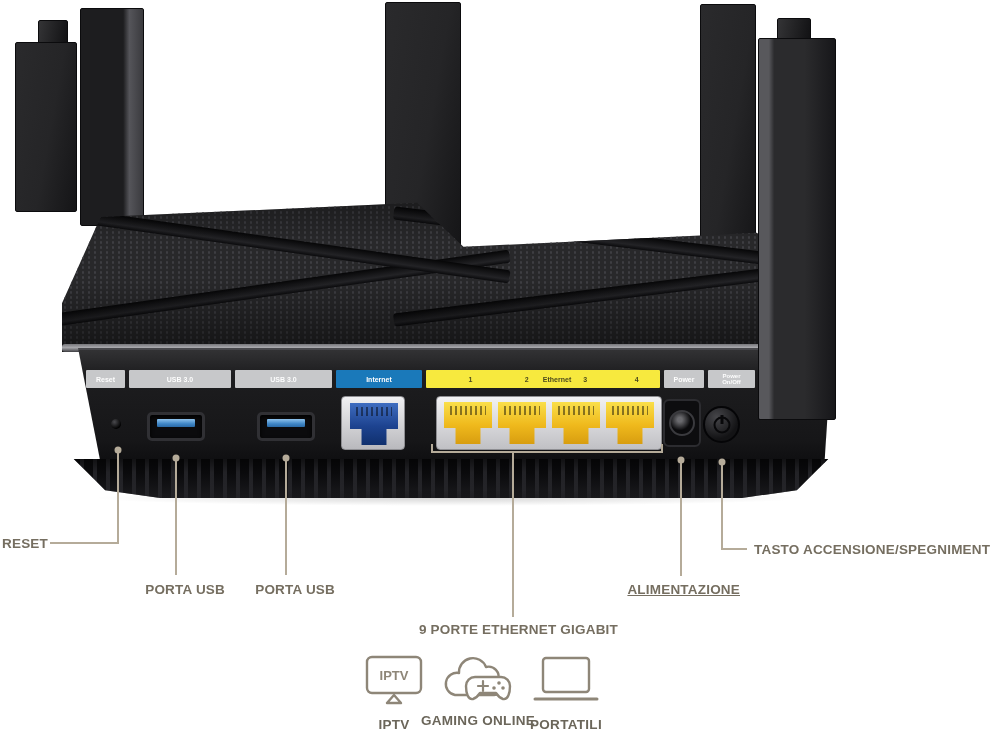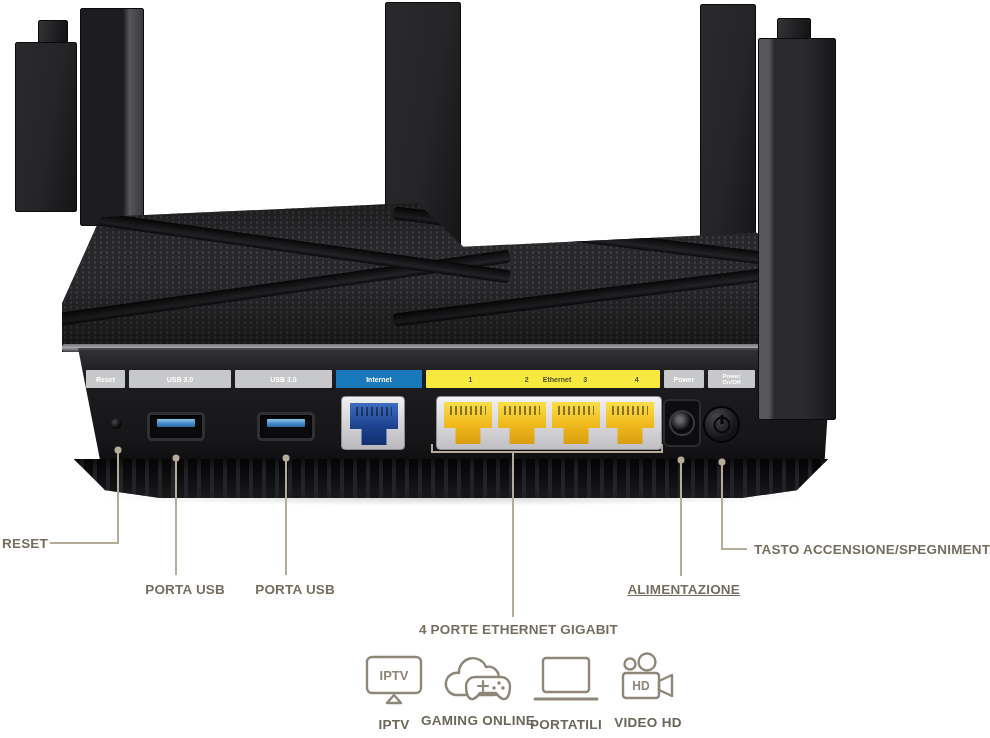--- a/index.html
+++ b/index.html
@@ -173,21 +173,21 @@
       <circle cx="176" cy="458" r="3.5"></circle>
       <circle cx="286" cy="458" r="3.5"></circle>
       <circle cx="681" cy="460" r="3.5"></circle>
       <circle cx="722" cy="462" r="3.5"></circle>
     </g>
   </svg>
 
   <div class="co-label" style="left:2px;top:536px;">RESET</div>
   <div class="co-label co-center" style="left:125px;top:582px;width:100px;">PORTA USB</div>
   <div class="co-label co-center" style="left:235px;top:582px;width:100px;">PORTA USB</div>
-  <div class="co-label co-center" style="left:408px;top:622px;width:210px;">4 PORTE ETHERNET GIGABIT</div>
+  <div class="co-label co-center" style="left:408px;top:622px;width:210px;">9 PORTE ETHERNET GIGABIT</div>
   <div class="co-label co-center" style="left:620px;top:582px;width:120px;text-decoration:underline;">ALIMENTAZIONE</div>
   <div class="co-label" style="left:754px;top:542px;">TASTO ACCENSIONE/SPEGNIMENTO</div>
 
   <div class="feature" style="left:356px;top:654px;width:76px;">
     <svg class="ic" width="62" height="52" viewBox="0 0 62 52">
       <rect x="4" y="3" width="54" height="36" rx="5"></rect>
       <text x="31" y="26" font-size="13" text-anchor="middle">IPTV</text>
       <path d="M24 49 L31 41 L38 49 Z"></path>
     </svg>
     <div class="flabel">IPTV</div>
@@ -206,24 +206,14 @@
   </div>
 
   <div class="feature" style="left:526px;top:654px;width:80px;">
     <svg class="ic" width="70" height="50" viewBox="0 0 70 50">
       <rect x="12" y="4" width="46" height="34" rx="3"></rect>
       <path d="M4 45 H66" stroke-width="3"></path>
     </svg>
     <div class="flabel">PORTATILI</div>
   </div>
 
-  <div class="feature" style="left:608px;top:652px;width:80px;">
-    <svg class="ic" width="66" height="54" viewBox="0 0 66 54">
-      <circle cx="15" cy="12" r="5.5"></circle>
-      <circle cx="32" cy="10" r="8.5"></circle>
-      <rect x="8" y="21" width="36" height="25" rx="3"></rect>
-      <text x="26" y="38" font-size="12" text-anchor="middle">HD</text>
-      <path d="M44 29 L57 23 V44 L44 38 Z"></path>
-    </svg>
-    <div class="flabel">VIDEO HD</div>
-  </div>
 
 </div>
 
 </body></html>

